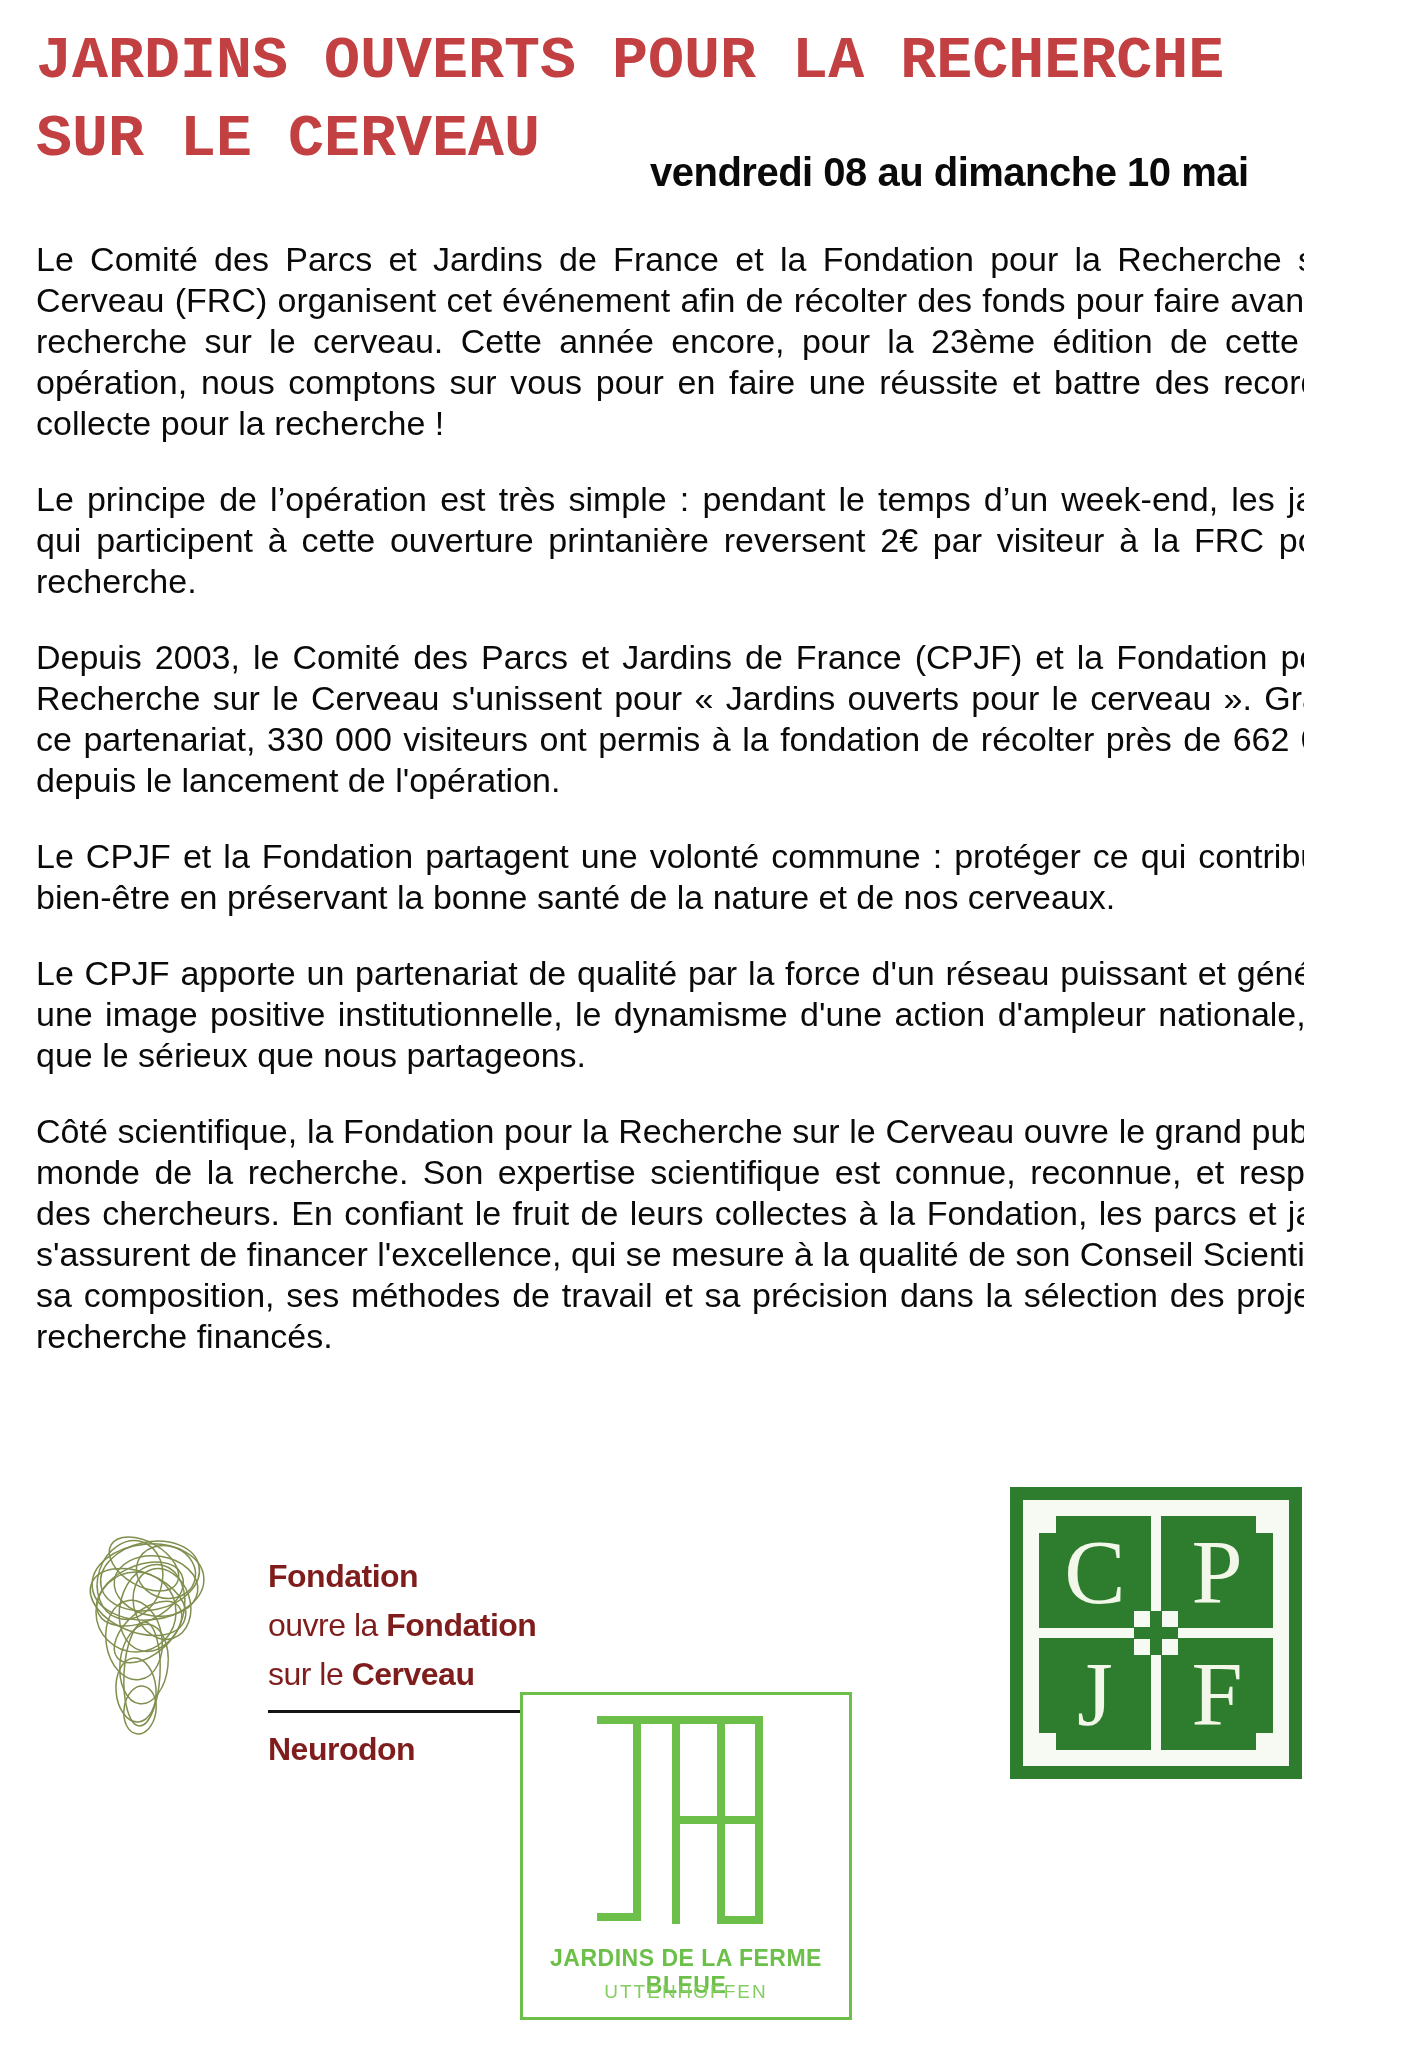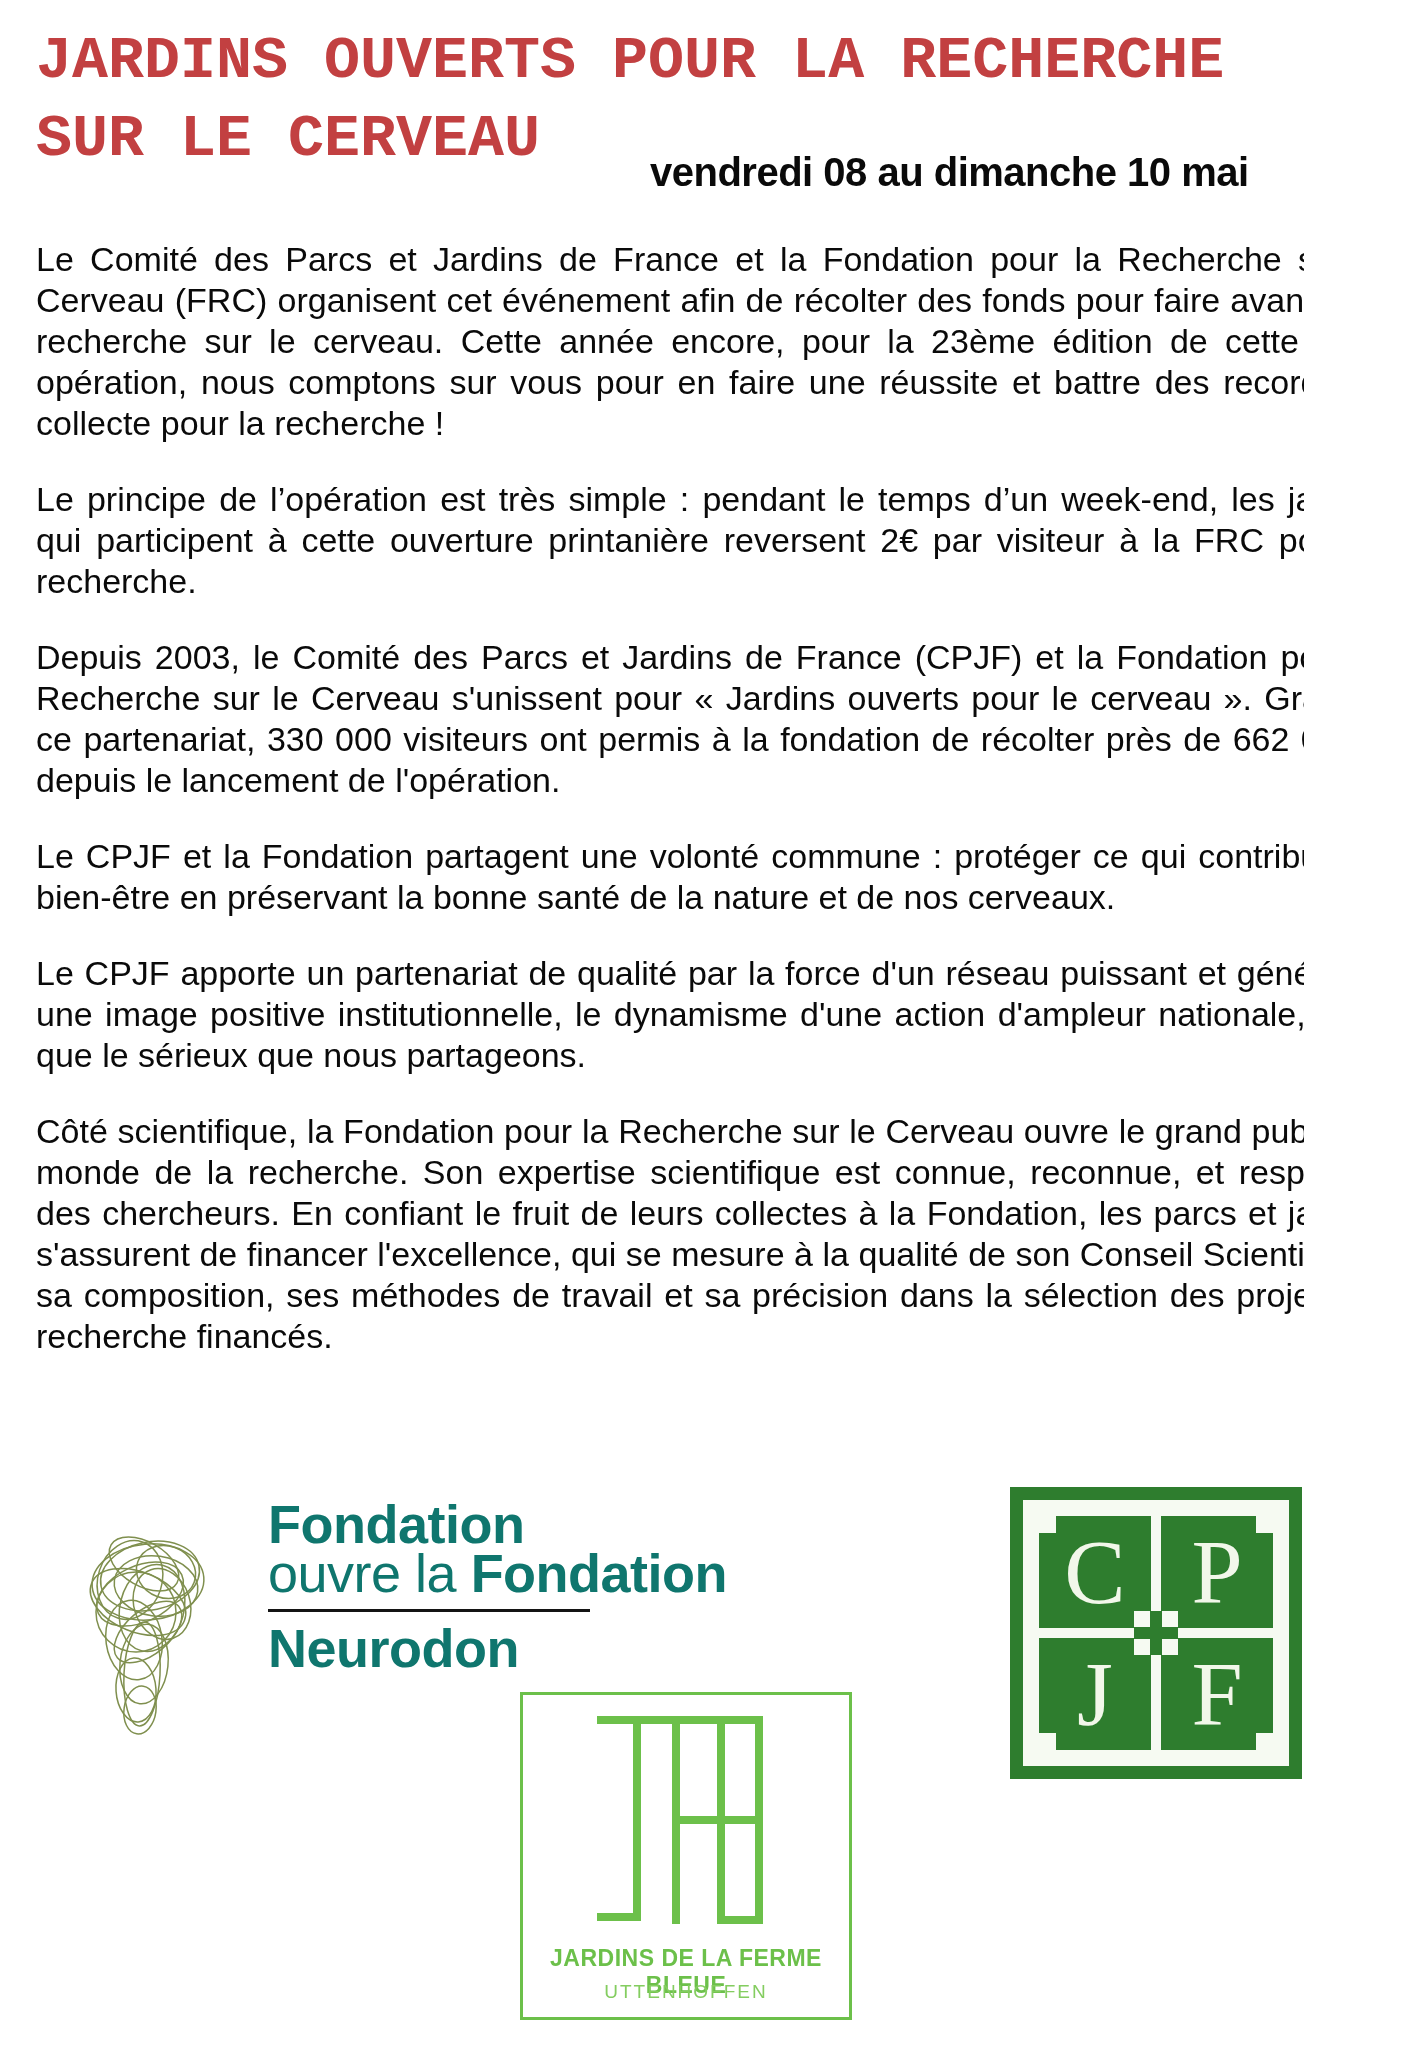--- a/index.html
+++ b/index.html
@@ -23,22 +23,22 @@
     position:absolute; left:36px; top:232px; width:1352px;
   }
   .body-text p {
     margin:7px 0 35px 0;
     font-size:34px; line-height:41px;
     text-align:justify; color:#0a0a0a;
   }
   
   .brain { position:absolute; left:78px; top:1524px; }
   .frc-text {
-    position:absolute; left:268px; top:1500px;
-    font-size:54px; line-height:49px; color:#0f766e; letter-spacing:-0.5px;
+    position:absolute; left:268px; top:1552px;
+    font-size:32px; line-height:49px; color:#7f1d1d; letter-spacing:-0.5px;
   }
   .frc-text .b { font-weight:bold; }
   .frc-rule { width:322px; height:3px; background:#141414; margin-top:11px; }
   .frc-sub { font-weight:bold; margin-top:12px; }
   
   .ferme-box {
     position:absolute; left:520px; top:1692px; width:332px; height:328px;
     border:3px solid #6cc04a; box-sizing:border-box; background:#fff;padding-left:48px;
   }
   .ferme-mono { position:absolute; left:74px; top:21px; }
@@ -113,20 +113,21 @@
         <ellipse cx="62" cy="186" rx="16" ry="24" transform="rotate(8 62 186)"></ellipse>
         <ellipse cx="60" cy="78" rx="50" ry="30" transform="rotate(22 60 78)"></ellipse>
         <ellipse cx="64" cy="150" rx="18" ry="52" transform="rotate(3 64 150)"></ellipse>
       </g>
     </svg>
   </div>
 
   <div class="frc-text">
     <div><span class="b">Fondation</span></div>
     <div><span>ouvre la </span><span class="b">Fondation</span></div>
+    <div><span>sur le </span><span class="b">Cerveau</span></div>
     <div class="frc-rule"></div>
     <div class="frc-sub">Neurodon</div>
   </div>
 
   <div class="ferme-box">
     <div class="ferme-mono">
       <svg width="168" height="210" viewBox="0 0 168 210">
         <g fill="#6cc04a">
           <rect x="0" y="0" width="166" height="8"></rect>
           <rect x="36" y="0" width="8" height="205"></rect>

